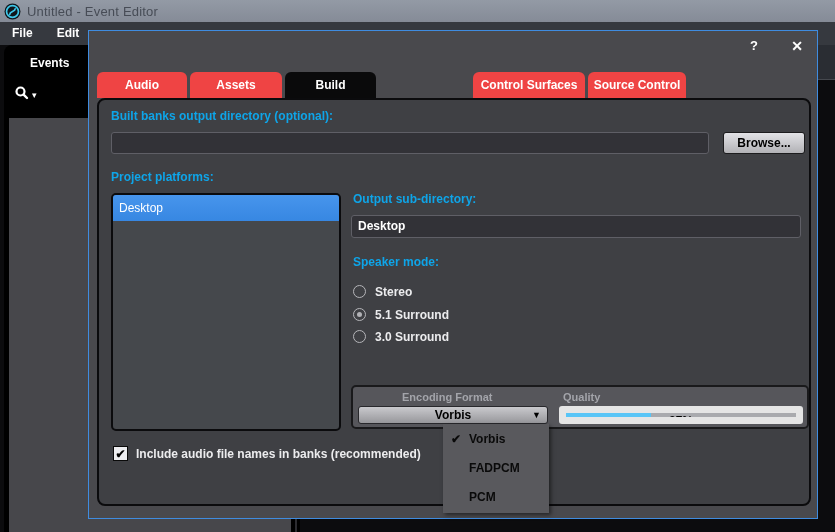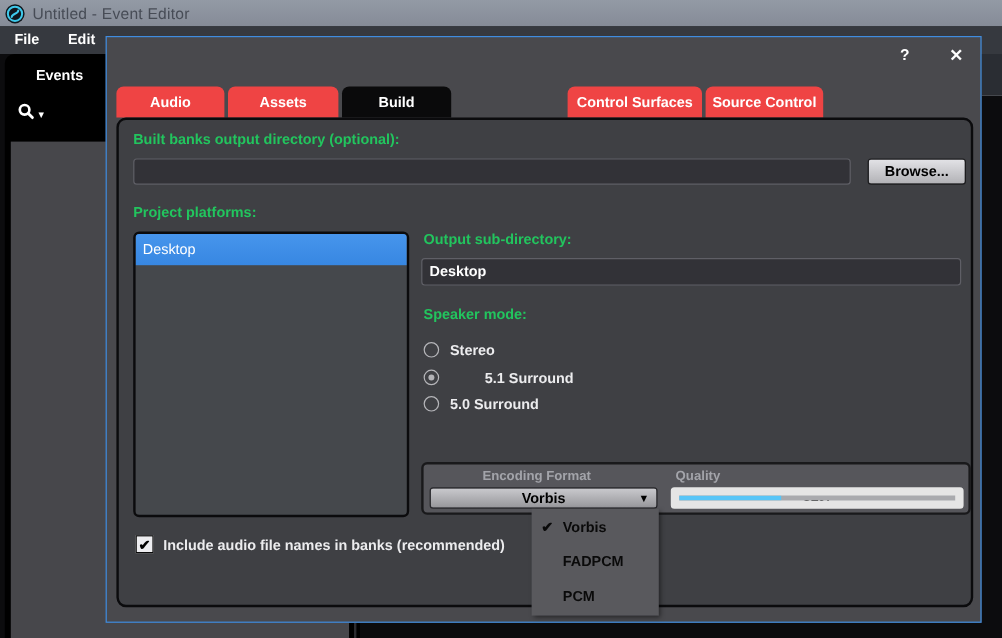--- a/index.html
+++ b/index.html
@@ -64,21 +64,21 @@
   .tab.active { background:#0a0a0b; }
   .tab-audio{left:8px;width:90px} .tab-assets{left:101px;width:92px}
   .tab-build{left:196px;width:91px} .tab-interface{left:290px;width:91px}
   .tab-control{left:384px;width:112px} .tab-source{left:499px;width:98px}
 
   
   .content-panel {
     left:8px; top:67px; width:714px; height:408px;
     background:#3f4044; border:2px solid #0b0b0d; border-radius:8px;
   }
-  .field-label { color:#22c55e; font-size:12px; font-weight:bold; white-space:nowrap; }
+  .field-label { color:#0ea5e9; font-size:12px; font-weight:bold; white-space:nowrap; }
   .lbl-outdir { left:12px; top:9px; }
   .text-input {
     background:#323237; border:1px solid #5f5f66; border-radius:3px;
     color:#fff; font-size:12px; font-weight:bold; padding:0 6px; line-height:20px;
   }
   .outdir-input { left:12px; top:32px; width:598px; height:22px; }
   .browse-btn {
     left:624px; top:32px; width:82px; height:22px;
     background:linear-gradient(#e2e2e6,#b2b2b6); border:1px solid #1c1c1e; border-radius:3px;
     color:#000; font-size:12px; font-weight:bold; text-align:center; line-height:20px;
@@ -91,21 +91,21 @@
   .platform-item {
     height:26px; line-height:26px; padding-left:6px;
     color:#fff; font-size:12px;
   }
   .platform-item.selected { background:linear-gradient(#4795ec,#3787e2); }
 
   .lbl-subdir { left:254px; top:92px; }
   .subdir-input { left:252px; top:115px; width:450px; height:23px; line-height:21px; }
   .lbl-speaker { left:254px; top:155px; }
   .radio-row { position:absolute; left:254px; height:15px; display:flex; align-items:center; }
-  .radio-stereo{ top:184px; } .radio-51{ top:207px;gap:29px; } .radio-71{ top:229px; }
+  .radio-stereo{ top:184px; } .radio-51{ top:207px; } .radio-71{ top:229px; }
   .radio-circle {
     width:13px; height:13px; border-radius:50%;
     border:1.5px solid #b6b6ba; background:#3f4044; position:relative; flex:none;
   }
   .radio-row.selected .radio-circle::after {
     content:""; position:absolute; left:3px; top:3px; width:5px; height:5px;
     border-radius:50%; background:#b2b2b6;
   }
   .radio-label { color:#ececee; font-size:12px; font-weight:bold; margin-left:9px; }
 
@@ -218,21 +218,21 @@
     <div class="radio-row radio-stereo">
       <span class="radio-circle"></span>
       <span class="radio-label">Stereo</span>
     </div>
     <div class="radio-row radio-51 selected">
       <span class="radio-circle"></span>
       <span class="radio-label">5.1 Surround</span>
     </div>
     <div class="radio-row radio-71">
       <span class="radio-circle"></span>
-      <span class="radio-label">5.0 Surround</span>
+      <span class="radio-label">3.0 Surround</span>
     </div>
 
     <div class="abs encoding-panel">
       <span class="enc-header hdr-format">Encoding Format</span>
       <span class="enc-header hdr-quality">Quality</span>
       <div class="format-dropdown">
         <span>Vorbis</span>
         <span class="dropdown-arrow">▼</span>
       </div>
       <div class="quality-slider">

